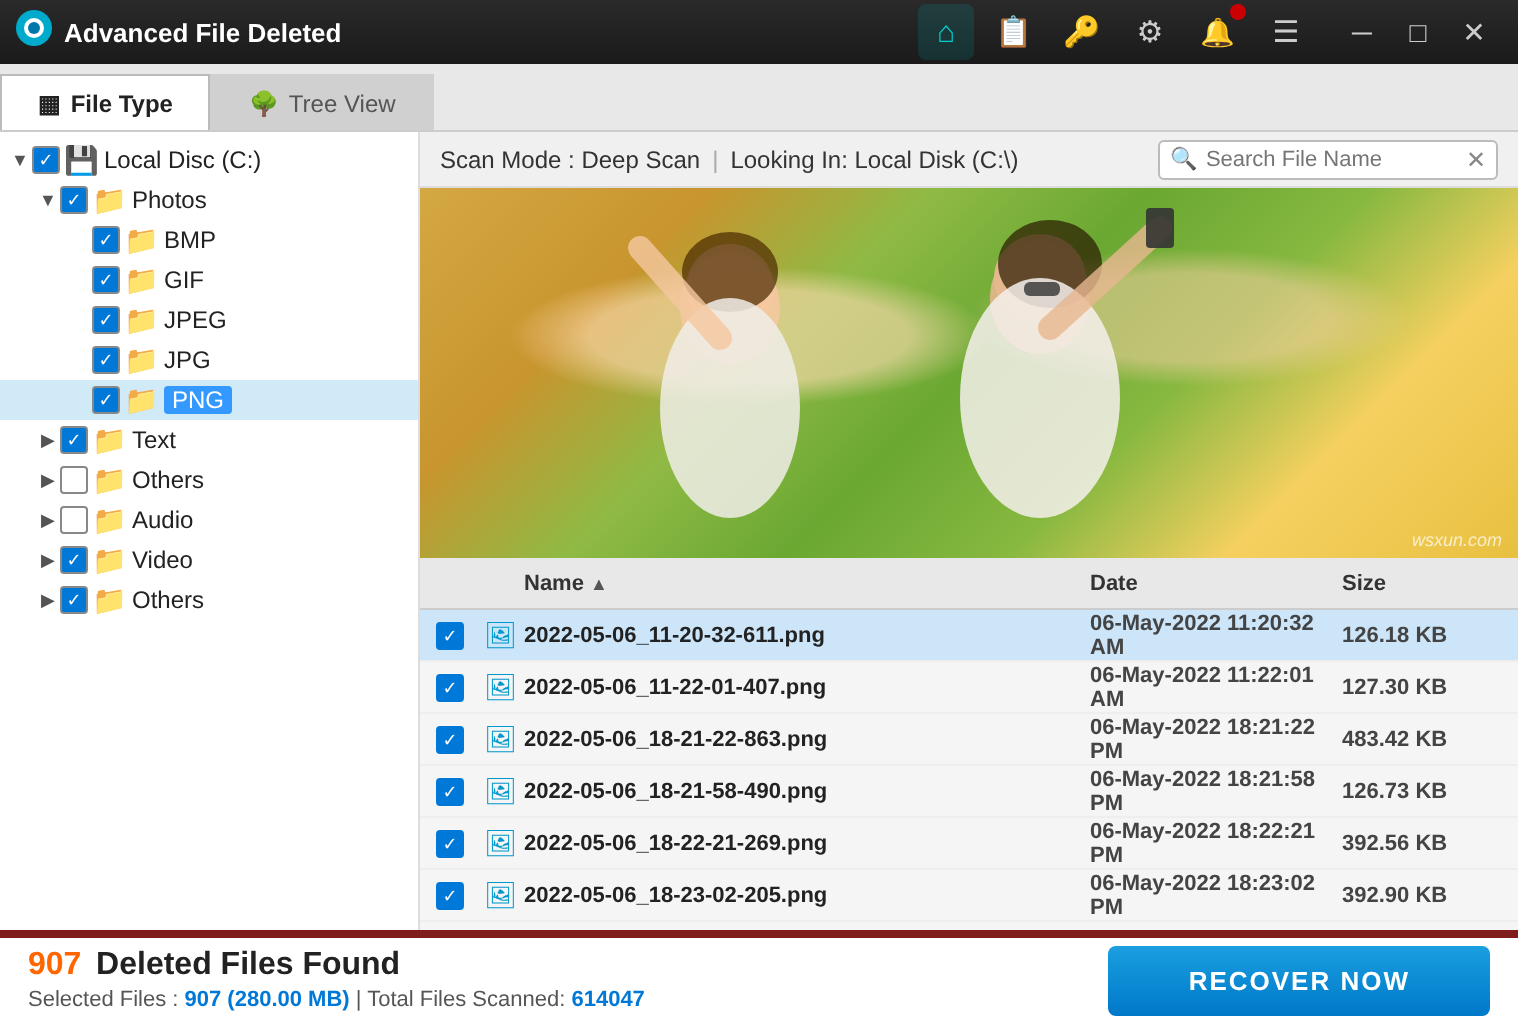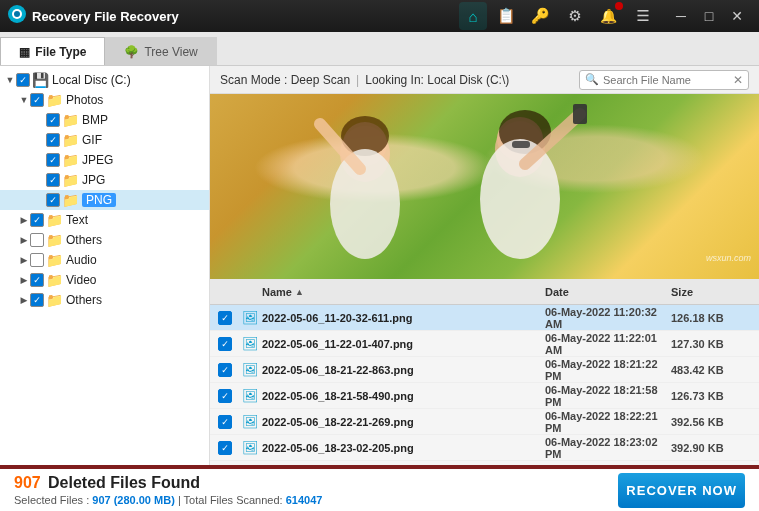--- a/index.html
+++ b/index.html
@@ -305,54 +305,54 @@
     }
     #status-detail .highlight-num {
       color: #0078d7;
       font-weight: 600;
     }
     #recover-btn {
       background: linear-gradient(180deg, #1a9fe0 0%, #0078c8 100%);
       color: #fff;
       border: none;
       border-radius: 4px;
-      padding: 10px 8px;
+      padding: 10px 40px;
       font-size: 13px;
       font-weight: 700;
       letter-spacing: 1px;
       cursor: pointer;
       text-transform: uppercase;
     }
 
     
     #sidebar::-webkit-scrollbar { width: 6px; }
     #sidebar::-webkit-scrollbar-track { background: #f5f5f5; }
     #sidebar::-webkit-scrollbar-thumb { background: #ccc; border-radius: 3px; }
 
     .watermark {
       position: absolute;
-      bottom: 16px;
+      bottom: 4px;
       right: 8px;
       font-size: 9px;
       color: rgba(255,255,255,0.7);
       font-style: italic;
     }
   </style>
 </head>
 <body>
 
 <div id="titlebar">
   <span style="margin-right:6px; font-size:16px;">
     <svg width="18" height="18" viewBox="0 0 18 18">
       <circle cx="9" cy="9" r="9" fill="#00aacc"></circle>
       <circle cx="9" cy="9" r="5" fill="white"></circle>
       <circle cx="9" cy="9" r="3" fill="#0077aa"></circle>
     </svg>
   </span>
-  <span style="flex:1; font-size:13px; font-weight:600; color:#fff;">Recovery File Recovery</span>
+  <span style="flex:1; font-size:13px; font-weight:600; color:#fff;">Advanced File Deleted</span>
 
   <div id="titlebar-tools" style="display:flex; gap:6px; align-items:center; margin-right:10px;">
     <span class="tool-icon home-icon-btn" style="color:#00cccc;">⌂</span>
     <span class="tool-icon">📋</span>
     <span class="tool-icon">🔑</span>
     <span class="tool-icon">⚙</span>
     <span class="tool-icon" style="position:relative;">
       <span style="font-size:14px;">🔔</span>
       <span style="position:absolute;top:0;right:0;background:#c00;color:#fff;border-radius:50%;width:8px;height:8px;font-size:7px;display:flex;align-items:center;justify-content:center;"></span>
     </span>

